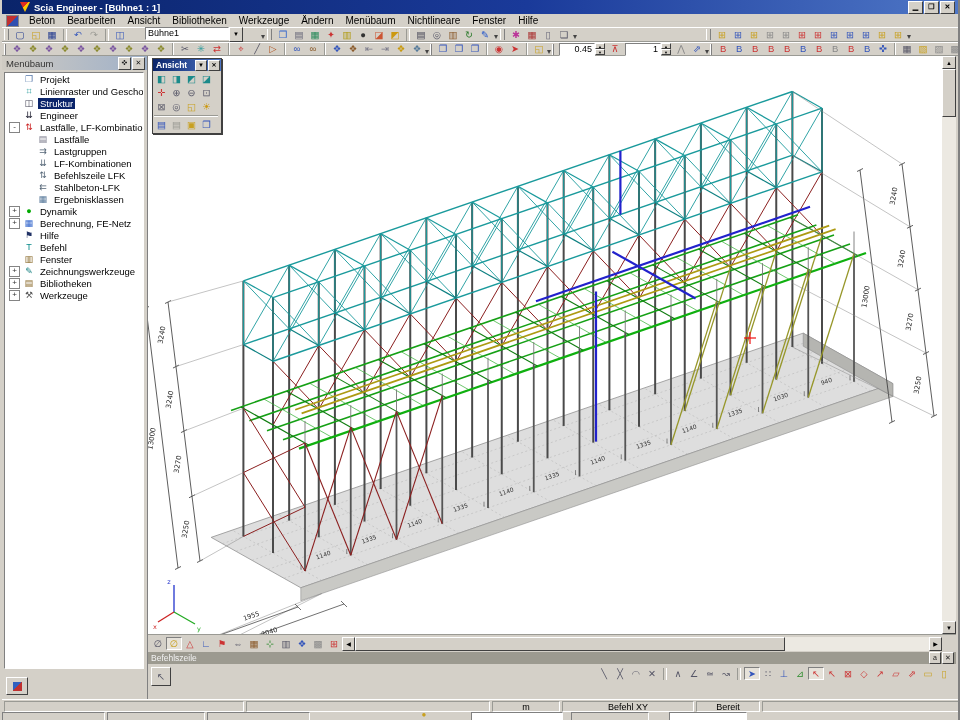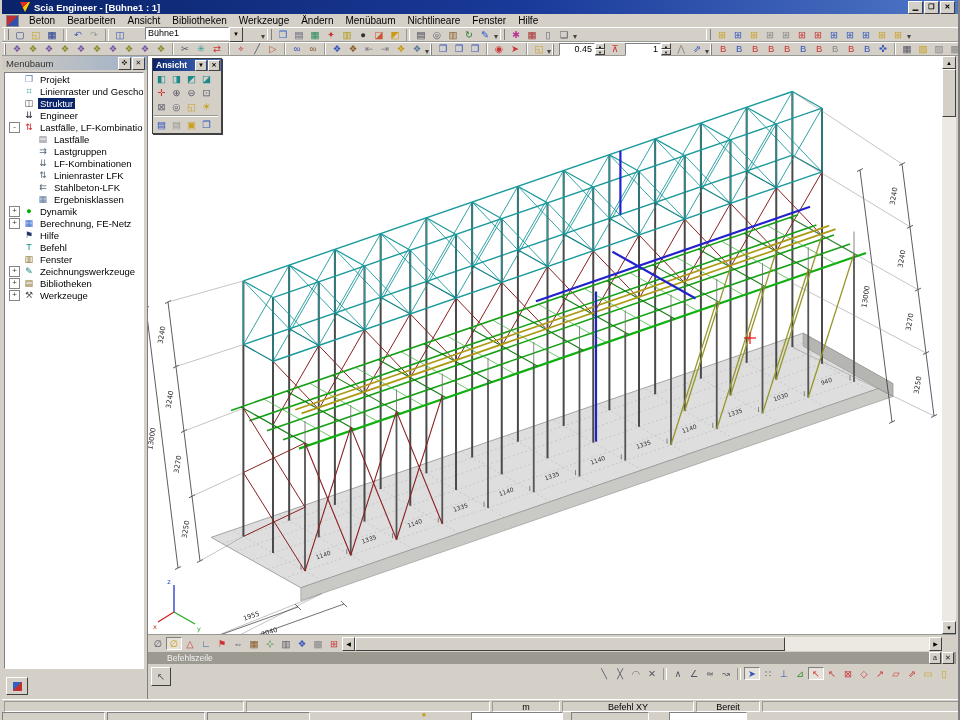--- a/index.html
+++ b/index.html
@@ -74,21 +74,21 @@
   .fl-title{height:12px;background:linear-gradient(90deg,#0a246a,#4e76c6);color:#fff;font-size:8.5px;font-weight:bold;
      display:flex;align-items:center;padding-left:3px;}
   .fl-btns{margin-left:auto;display:flex;gap:1px;padding-right:1px;}
   .fl-btn{width:10px;height:9px;background:#d4d0c8;border:1px solid;border-color:#fff #404040 #404040 #fff;
      font-size:6px;line-height:8px;text-align:center;color:#000;}
   .fl-body{display:flex;flex-wrap:wrap;padding:1px;width:64px;}
   .fl-body .ic{width:15px;height:14px;}
   .fl-sep{width:100%;height:0;border-top:1px solid #9a9a94;border-bottom:1px solid #fff;margin:1px 0;}
   
   .cmdpanel{position:absolute;left:146px;top:652px;width:808px;height:47px;background:#d4d0c8;}
-  .cmdheader{height:12px;background:#9c9a90;color:#f2f2f2;font-size:8.5px;display:flex;align-items:center;padding-left:19px;}
+  .cmdheader{height:12px;background:#9c9a90;color:#f2f2f2;font-size:8.5px;display:flex;align-items:center;padding-left:3px;}
   .cmdheader .lp-btns .sbtn{width:10px;height:10px;}
   .cursorbtn{position:absolute;left:3px;top:15px;width:18px;height:17px;background:#d4d0c8;
      border:1px solid;border-color:#fff #404040 #404040 #fff;font-size:10px;color:#556;
      display:flex;align-items:center;justify-content:center;}
   .snapbar{position:absolute;right:4px;top:15px;display:flex;align-items:center;}
   .cmdinput{position:absolute;left:2px;right:2px;bottom:2px;height:13px;background:#fff;
      border:1px solid;border-color:#808080 #fff #fff #808080;font-size:9px;line-height:12px;padding-left:3px;}
   
   .statusbar{position:absolute;left:0;top:699px;width:960px;height:13px;background:#d4d0c8;border-top:1px solid #fff;
      display:flex;align-items:center;font-size:9px;box-sizing:border-box;padding-top:1px;}
@@ -346,21 +346,21 @@
           <span class="tlabel">Lastgruppen</span>
         </div>
         <div class="trow" style="padding-left: 18px;">
           <span style="width: 14px; flex: 0 0 auto;"></span>
           <span class="tico" style="color: rgb(85, 102, 119);">⇊</span>
           <span class="tlabel">LF-Kombinationen</span>
         </div>
         <div class="trow" style="padding-left: 18px;">
           <span style="width: 14px; flex: 0 0 auto;"></span>
           <span class="tico" style="color: rgb(85, 102, 119);">⇅</span>
-          <span class="tlabel">Linienraster LFK</span>
+          <span class="tlabel">Befehlszeile LFK</span>
         </div>
         <div class="trow" style="padding-left: 18px;">
           <span style="width: 14px; flex: 0 0 auto;"></span>
           <span class="tico" style="color: rgb(85, 102, 119);">⇇</span>
           <span class="tlabel">Stahlbeton-LFK</span>
         </div>
         <div class="trow" style="padding-left: 18px;">
           <span style="width: 14px; flex: 0 0 auto;"></span>
           <span class="tico" style="color: rgb(85, 119, 153);">▦</span>
           <span class="tlabel">Ergebnisklassen</span>

